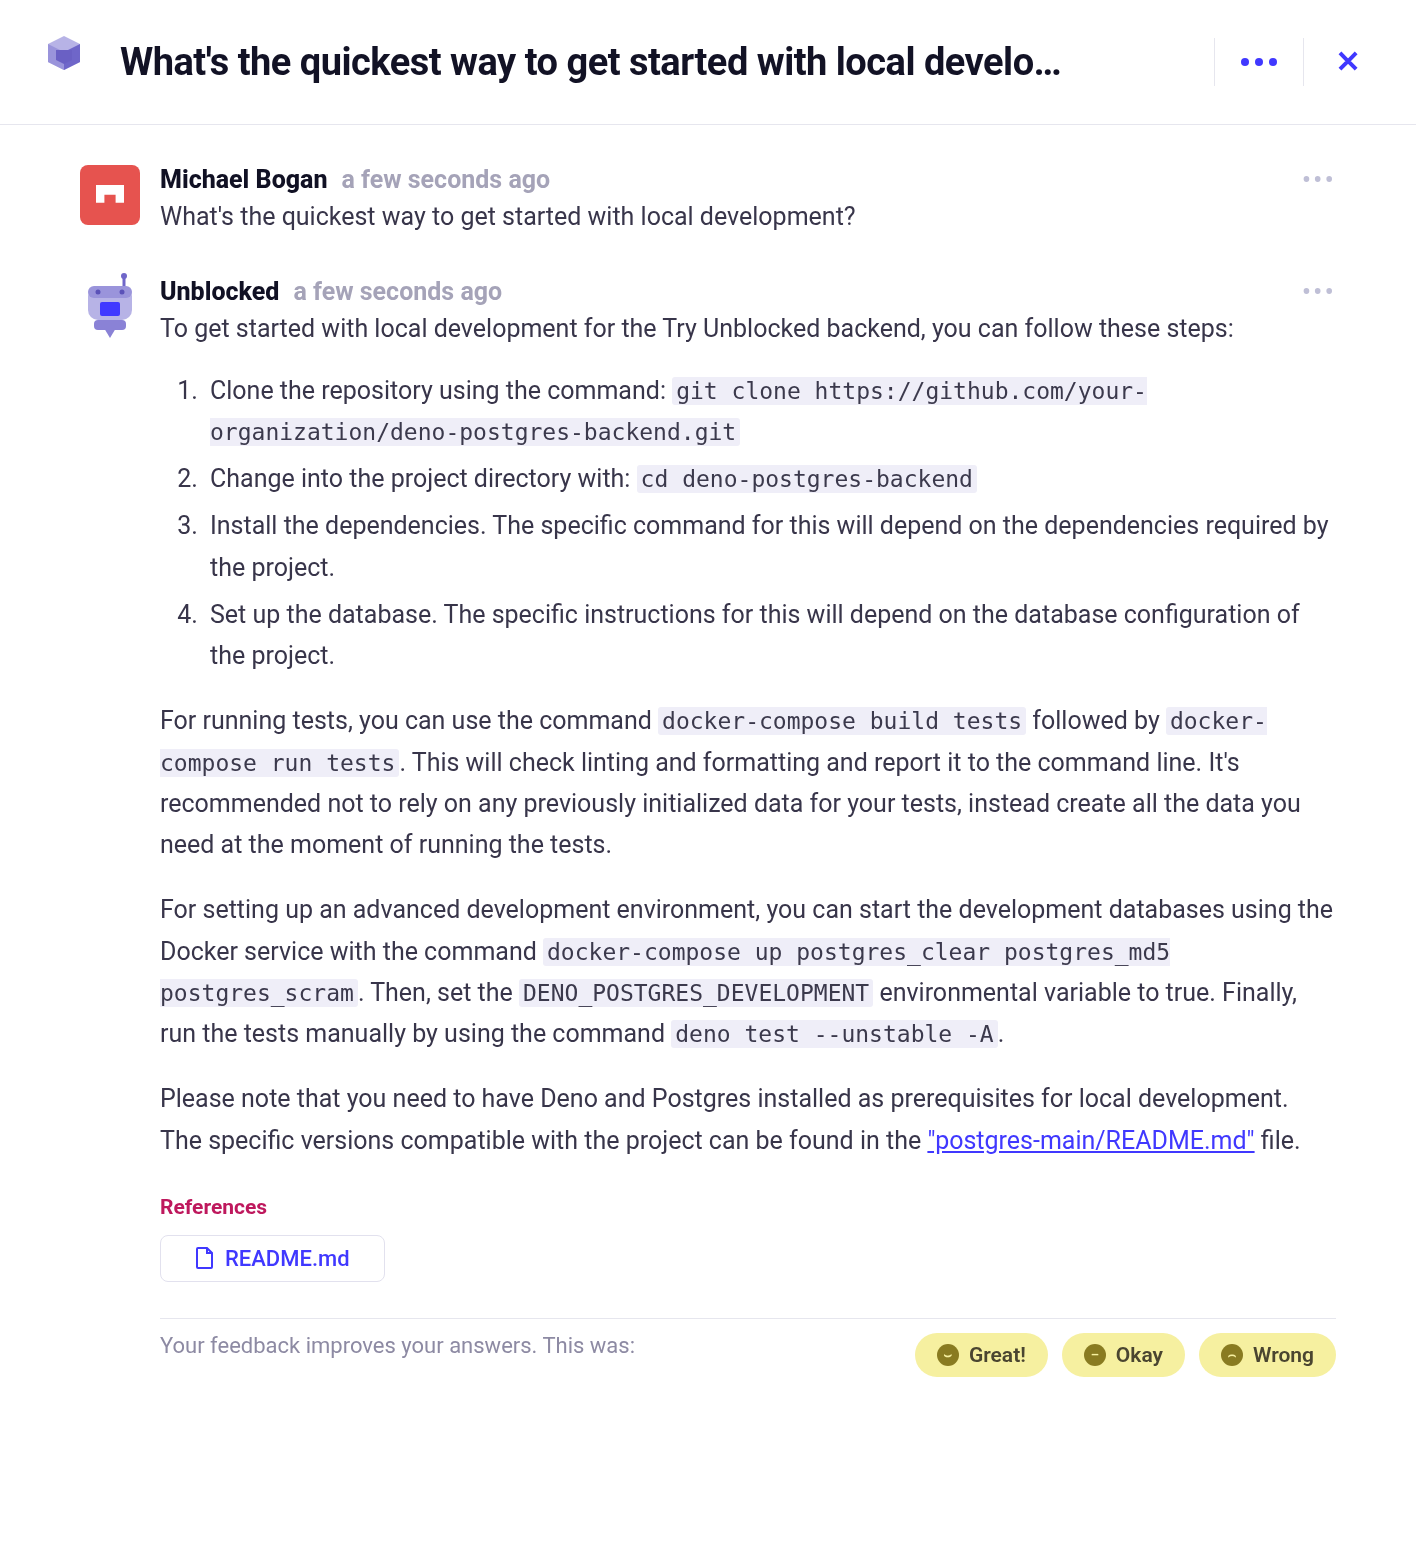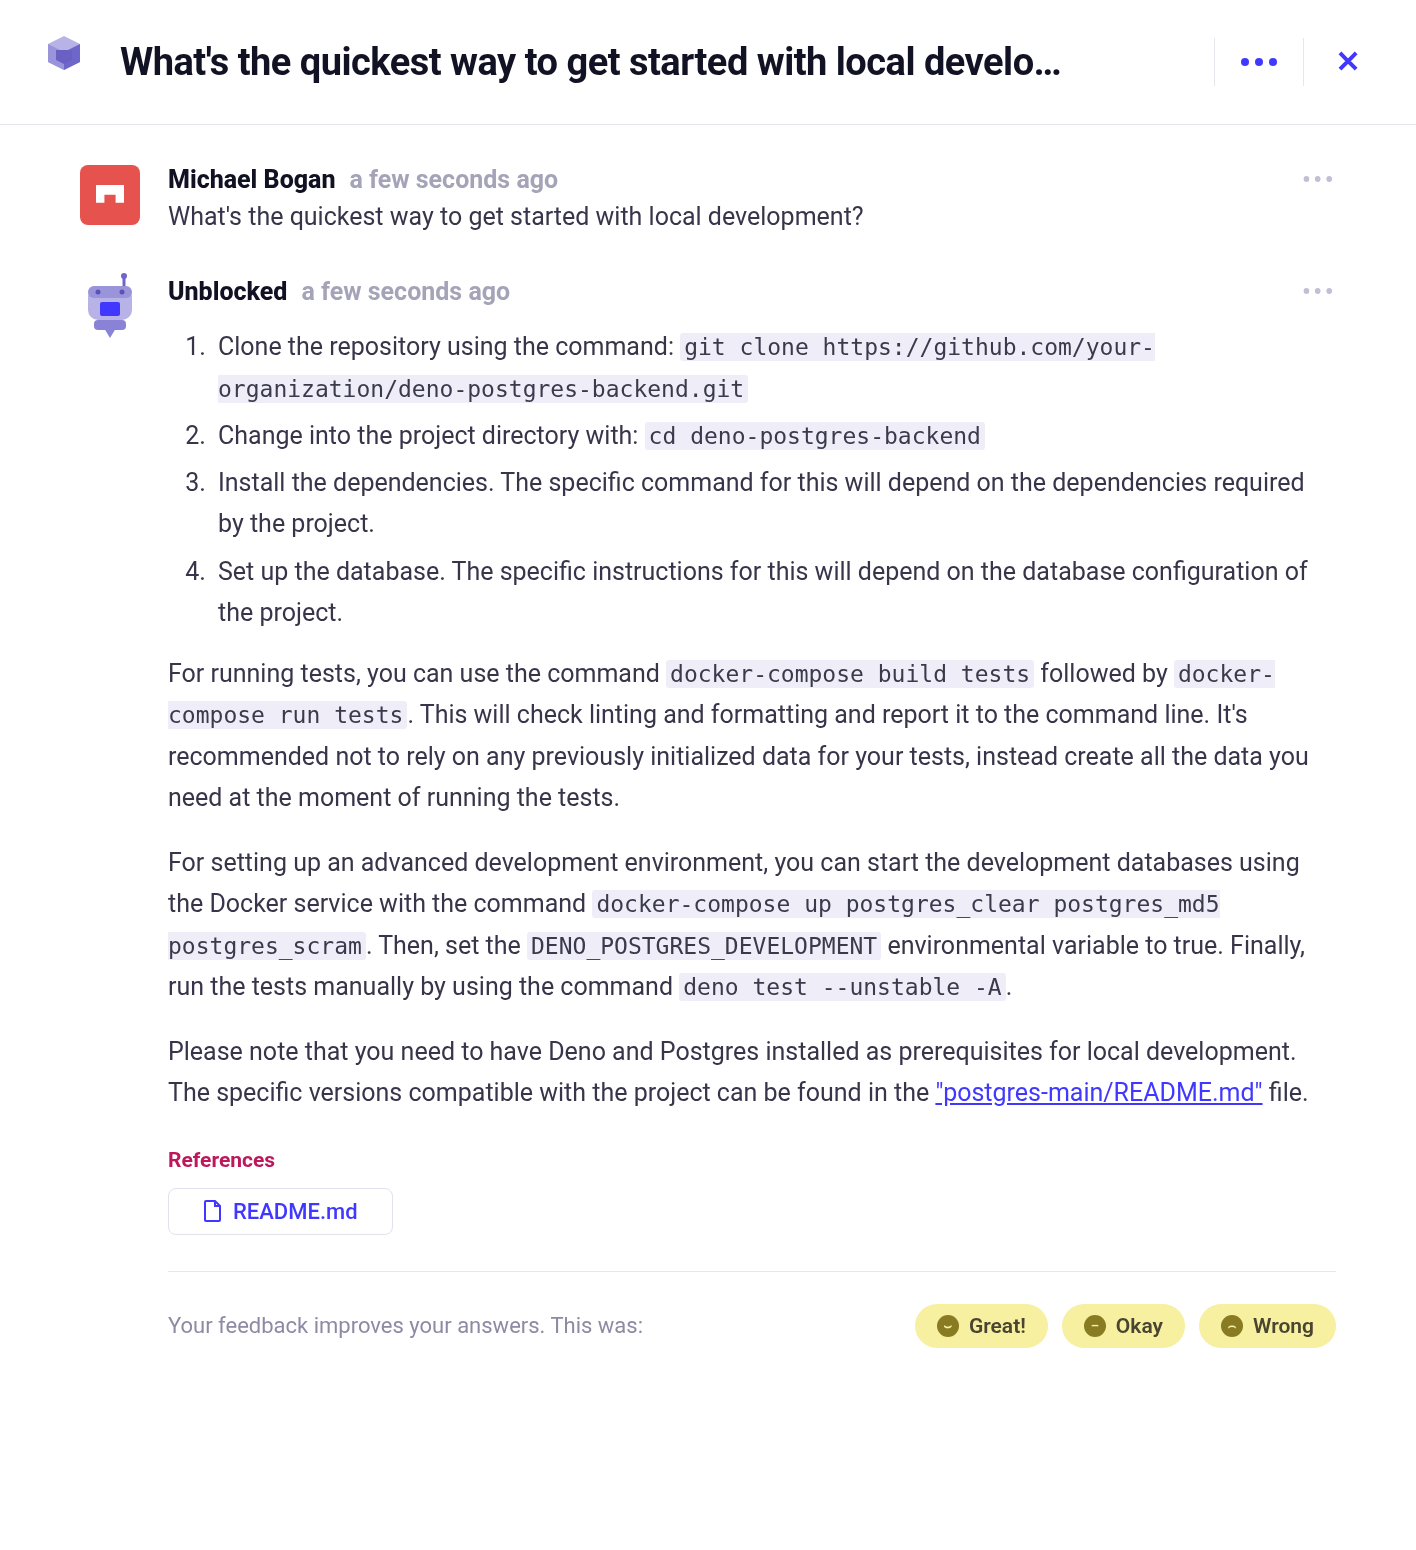--- a/index.html
+++ b/index.html
@@ -43,21 +43,21 @@
     cursor: pointer;
   }
   .vdiv { width:1px; height:48px; background:#e6e6ee; }
   .dots { display:flex; gap:6px; }
   .dots span { width:8px; height:8px; border-radius:50%; background:#4038ff; display:block; }
   .close-x {
     font-size: 30px; font-weight: 700; color: #4038ff; line-height:1;
   }
 
   .body { padding: 40px 80px 30px 80px; }
-  .msg { display:flex; gap: 28px; margin-bottom: 40px; }
+  .msg { display:flex; gap: 20px; margin-bottom: 40px; }
   .avatar { width: 60px; height: 60px; flex-shrink:0; display:flex; align-items:center; justify-content:center; }
   .avatar-user {
     width:60px; height:60px; border-radius: 8px;
     background: #e6534f;
     position:relative; overflow:hidden;
   }
   .avatar-user::before {
     content:""; position:absolute; left:50%; top:48%;
     width:28px; height:18px; background:#fff; transform:translate(-50%,-50%);
     clip-path: polygon(0 0,100% 0,100% 100%,70% 100%,70% 55%,30% 55%,30% 100%,0 100%);
@@ -87,22 +87,22 @@
     font-size:21px; color:#be185d; font-weight:700; margin-top:34px;
   }
   .ref-chip {
     display:inline-flex; align-items:center; gap:10px;
     border:1px solid #e2e1ee; border-radius:8px;
     padding: 10px 34px; margin-top:16px;
     color:#4038ff; font-size:22px; font-weight:500; cursor:pointer;
   }
 
   .feedback {
-    display:flex; align-items:center; gap:14px;
-    border-top:1px solid #e6e6ee; margin-top:36px; padding-top:32px;
+    display:flex; gap:14px;
+    border-top:1px solid #e6e6ee; margin-top:36px; padding-top:14px;
   }
   .fb-text { font-size:22px; color:#8d8aa3; flex:1; }
   .fb-btn {
     display:inline-flex; align-items:center; gap:10px;
     background:#f6f0a0; border-radius:999px; padding:10px 22px;
     font-size:21px; color:#4a4530; font-weight:600; cursor:pointer;
   }
   .fb-face {
     width:22px; height:22px; border-radius:50%; background:#897b21;
     display:flex; align-items:center; justify-content:center; color:#f6f0a0;
@@ -174,20 +174,21 @@
     </div>
     <div class="msg-body">
       <div class="msg-head">
         <span class="author">Unblocked</span>
         <span class="time">a few seconds ago</span>
         <span class="msg-actions">
           <span>•••</span>
         </span>
       </div>
       <div class="msg-text">
+        <p>To get started with local development for the Try Unblocked backend, you can follow these steps:</p>
         <ol>
           <li>
             <span>Clone the repository using the command: </span><code>git clone https://github.com/your-organization/deno-postgres-backend.git</code>
           </li>
           <li>
             <span>Change into the project directory with: </span><code>cd deno-postgres-backend</code>
           </li>
           <li>Install the dependencies. The specific command for this will depend on the dependencies required by the project.</li>
           <li>Set up the database. The specific instructions for this will depend on the database configuration of the project.</li>
         </ol>

